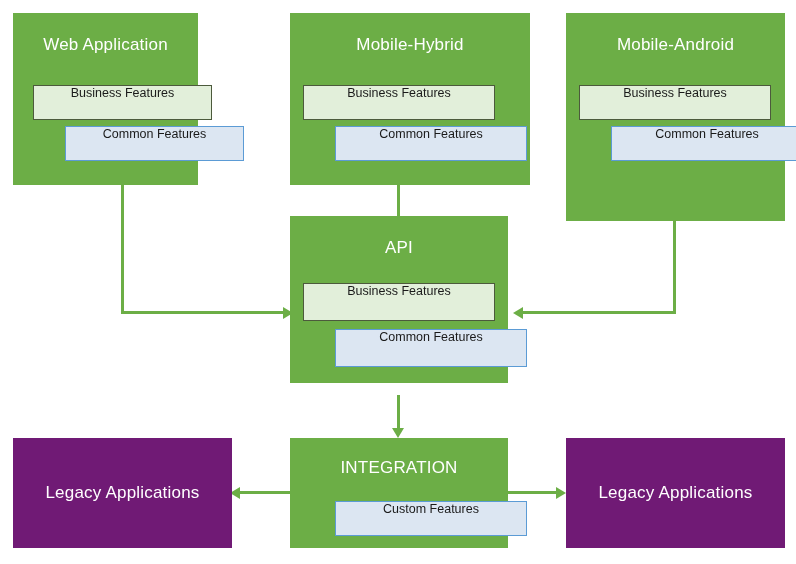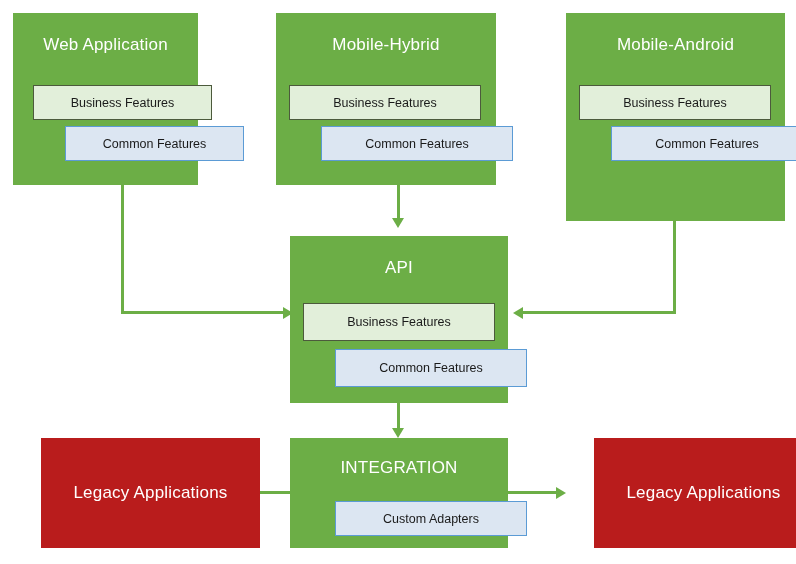--- a/index.html
+++ b/index.html
@@ -18,21 +18,21 @@
     background: #ffffff;
     overflow: hidden;
   }
 
   
   .node {
     position: absolute;
     box-sizing: border-box;
   }
   .node-green  { background: #6CAE46; }
-  .node-orange { background: #b91c1c; margin-left: 28px; }
+  .node-orange { background: #701a75; }
 
   .node-title {
     position: absolute;
     left: 0;
     right: 0;
     text-align: center;
     color: #ffffff;
     font-size: 17px;
     font-weight: normal;
     letter-spacing: .2px;
@@ -41,21 +41,21 @@
   .node-title.t-top     { top: 22px; }
   .node-title.t-api     { top: 22px; }
   .node-title.t-integ   { top: 20px; }
   .node-title.t-center  { top: 50%; transform: translateY(-50%); }
 
   
   .chip {
     position: absolute;
     box-sizing: border-box;
     display: flex;
-    align-items: center;
+    align-items: flex-start;
     justify-content: center;
     font-size: 12.5px;
     color: #1a1a1a;
     white-space: nowrap;
   }
   .chip-business {
     background: #E2EFDA;
     border: 1px solid #4c5a3c;
   }
   .chip-common {
@@ -121,58 +121,58 @@
   <div class="node node-green" style="left:13px; top:13px; width:185px; height:172px;padding-left:36px;">
     <div class="node-title t-top">Web Application</div>
     <div class="chip chip-business" style="left:20px; top:72px; width:179px; height:35px;">
       <span>Business Features</span>
     </div>
     <div class="chip chip-common" style="left:20px; top:113px; width:179px; height:35px;">
       <span>Common Features</span>
     </div>
   </div>
 
-  <div class="node node-green" style="left:276px; top:13px; width:220px; height:172px;">
+  <div class="node node-green" style="left:290px; top:13px; width:240px; height:172px;">
     <div class="node-title t-top">Mobile-Hybrid</div>
     <div class="chip chip-business" style="left:13px; top:72px; width:192px; height:35px;">
       <span>Business Features</span>
     </div>
     <div class="chip chip-common" style="left:13px; top:113px; width:192px; height:35px;">
       <span>Common Features</span>
     </div>
   </div>
 
   <div class="node node-green" style="left:566px; top:13px; width:219px; height:208px;">
     <div class="node-title t-top">Mobile-Android</div>
     <div class="chip chip-business" style="left:13px; top:72px; width:192px; height:35px;">
       <span>Business Features</span>
     </div>
     <div class="chip chip-common" style="left:13px; top:113px; width:192px; height:35px;">
       <span>Common Features</span>
     </div>
   </div>
 
-  <div class="node node-green" style="left:290px; top:236px; width:218px; height:167px;">
+  <div class="node node-green" style="left:290px; top:216px; width:218px; height:167px;">
     <div class="node-title t-api">API</div>
     <div class="chip chip-business" style="left:13px; top:67px; width:192px; height:38px;">
       <span>Business Features</span>
     </div>
     <div class="chip chip-common" style="left:13px; top:113px; width:192px; height:38px;">
       <span>Common Features</span>
     </div>
   </div>
 
   <div class="node node-orange" style="left:13px; top:438px; width:219px; height:110px;">
     <div class="node-title t-center">Legacy Applications</div>
   </div>
 
   <div class="node node-green" style="left:290px; top:438px; width:218px; height:110px;">
     <div class="node-title t-integ">INTEGRATION</div>
     <div class="chip chip-common" style="left:13px; top:63px; width:192px; height:35px;">
-      <span>Custom Adapters</span>
+      <span>Custom Features</span>
     </div>
   </div>
 
   <div class="node node-orange" style="left:566px; top:438px; width:219px; height:110px;">
     <div class="node-title t-center">Legacy Applications</div>
   </div>
 
 </div>
 
 </body></html>

